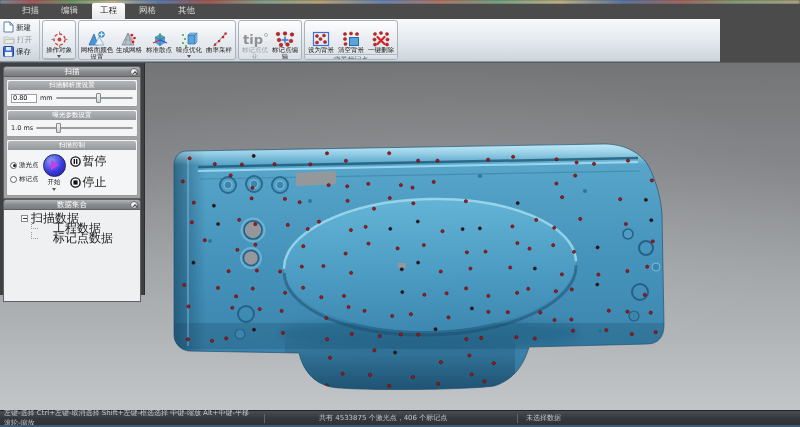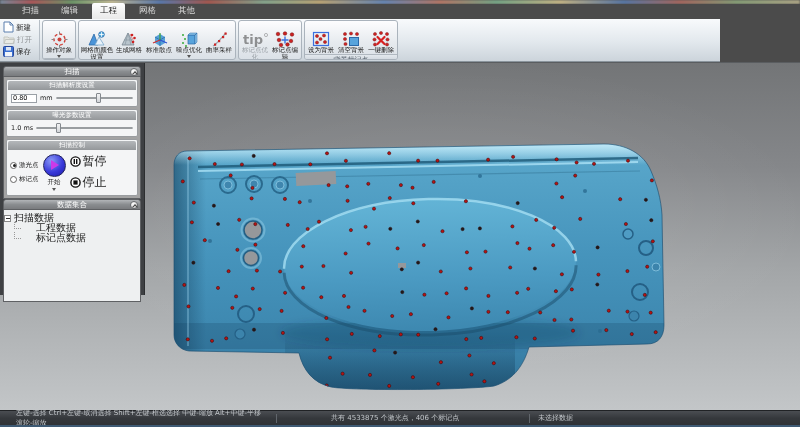--- a/index.html
+++ b/index.html
@@ -58,31 +58,31 @@
   .radios{display:flex;flex-direction:column;gap:5px;}
   .radio-row{display:flex;align-items:center;gap:2px;font-size:6.5px;color:#222;}
   .rdot{width:7px;height:7px;border-radius:50%;border:1px solid #666;background:#fff;position:relative;}
   .rdot.checked::after{content:"";position:absolute;left:1.5px;top:1.5px;width:3px;height:3px;border-radius:50%;background:#222;}
   .start-col{display:flex;flex-direction:column;align-items:center;margin:0 4px;}
   .play-btn{width:23px;height:23px;border-radius:50%;background:radial-gradient(circle at 35% 28%,#8a9af6,#3a3ada 55%,#1a1aa8);border:1px solid #22245a;display:flex;align-items:center;justify-content:center;}
   .play-tri{width:0;height:0;border-top:5px solid transparent;border-bottom:5px solid transparent;border-left:8px solid #cc3ae8;margin-left:2px;}
   .start-label{font-size:6.5px;color:#222;margin-top:1px;}
   .ps-col{display:flex;flex-direction:column;gap:4px;}
   .ps-row{display:flex;align-items:center;gap:2px;font-size:12px;color:#222;}
-  .tree-box{background:#eef0f1;border:1px solid #5f6164;border-top:none;flex:1;min-height:92px;padding:3px 0;font-size:10px;color:#222;}
+  .tree-box{background:#eef0f1;border:1px solid #5f6164;border-top:none;flex:1;min-height:92px;padding:3px 17px;font-size:12px;color:#222;}
   .tree-root{display:flex;align-items:center;gap:3px;height:10px;}
   .expander{width:7px;height:7px;border:1px solid #888;background:#fff;position:relative;}
   .expander::after{content:"";position:absolute;left:1px;top:2.5px;width:3.5px;height:1px;background:#333;}
   .tree-child{display:flex;align-items:center;gap:15px;height:10px;padding-left:10px;}
   .tc-line{width:7px;height:7px;border-left:1px dotted #999;border-bottom:1px dotted #999;margin-top:-6px;}
 
   
   .statusbar{position:absolute;left:0;top:410px;width:800px;height:17px;
     background:linear-gradient(#4a4d52,#35383c 45%,#2f3236 85%);border-top:1px solid #202225;
-    display:flex;align-items:center;font-size:7px;color:#c4c8cc;padding:0 16px 2px;}
+    display:flex;align-items:center;font-size:7px;color:#c4c8cc;padding:0 4px 2px;}
   .statusbar::after{content:"";position:absolute;left:0;bottom:0;width:100%;height:2px;background:#3e5a74;}
   .sb-sep{width:1px;height:9px;background:#61666c;margin:0 8px;}
   .sb-hints{width:252px;}
   .sb-counts{width:190px;margin-left:46px;}
 </style>
 </head>
 <body>
 
 <div class="app">
   <div class="top-strip"></div>

